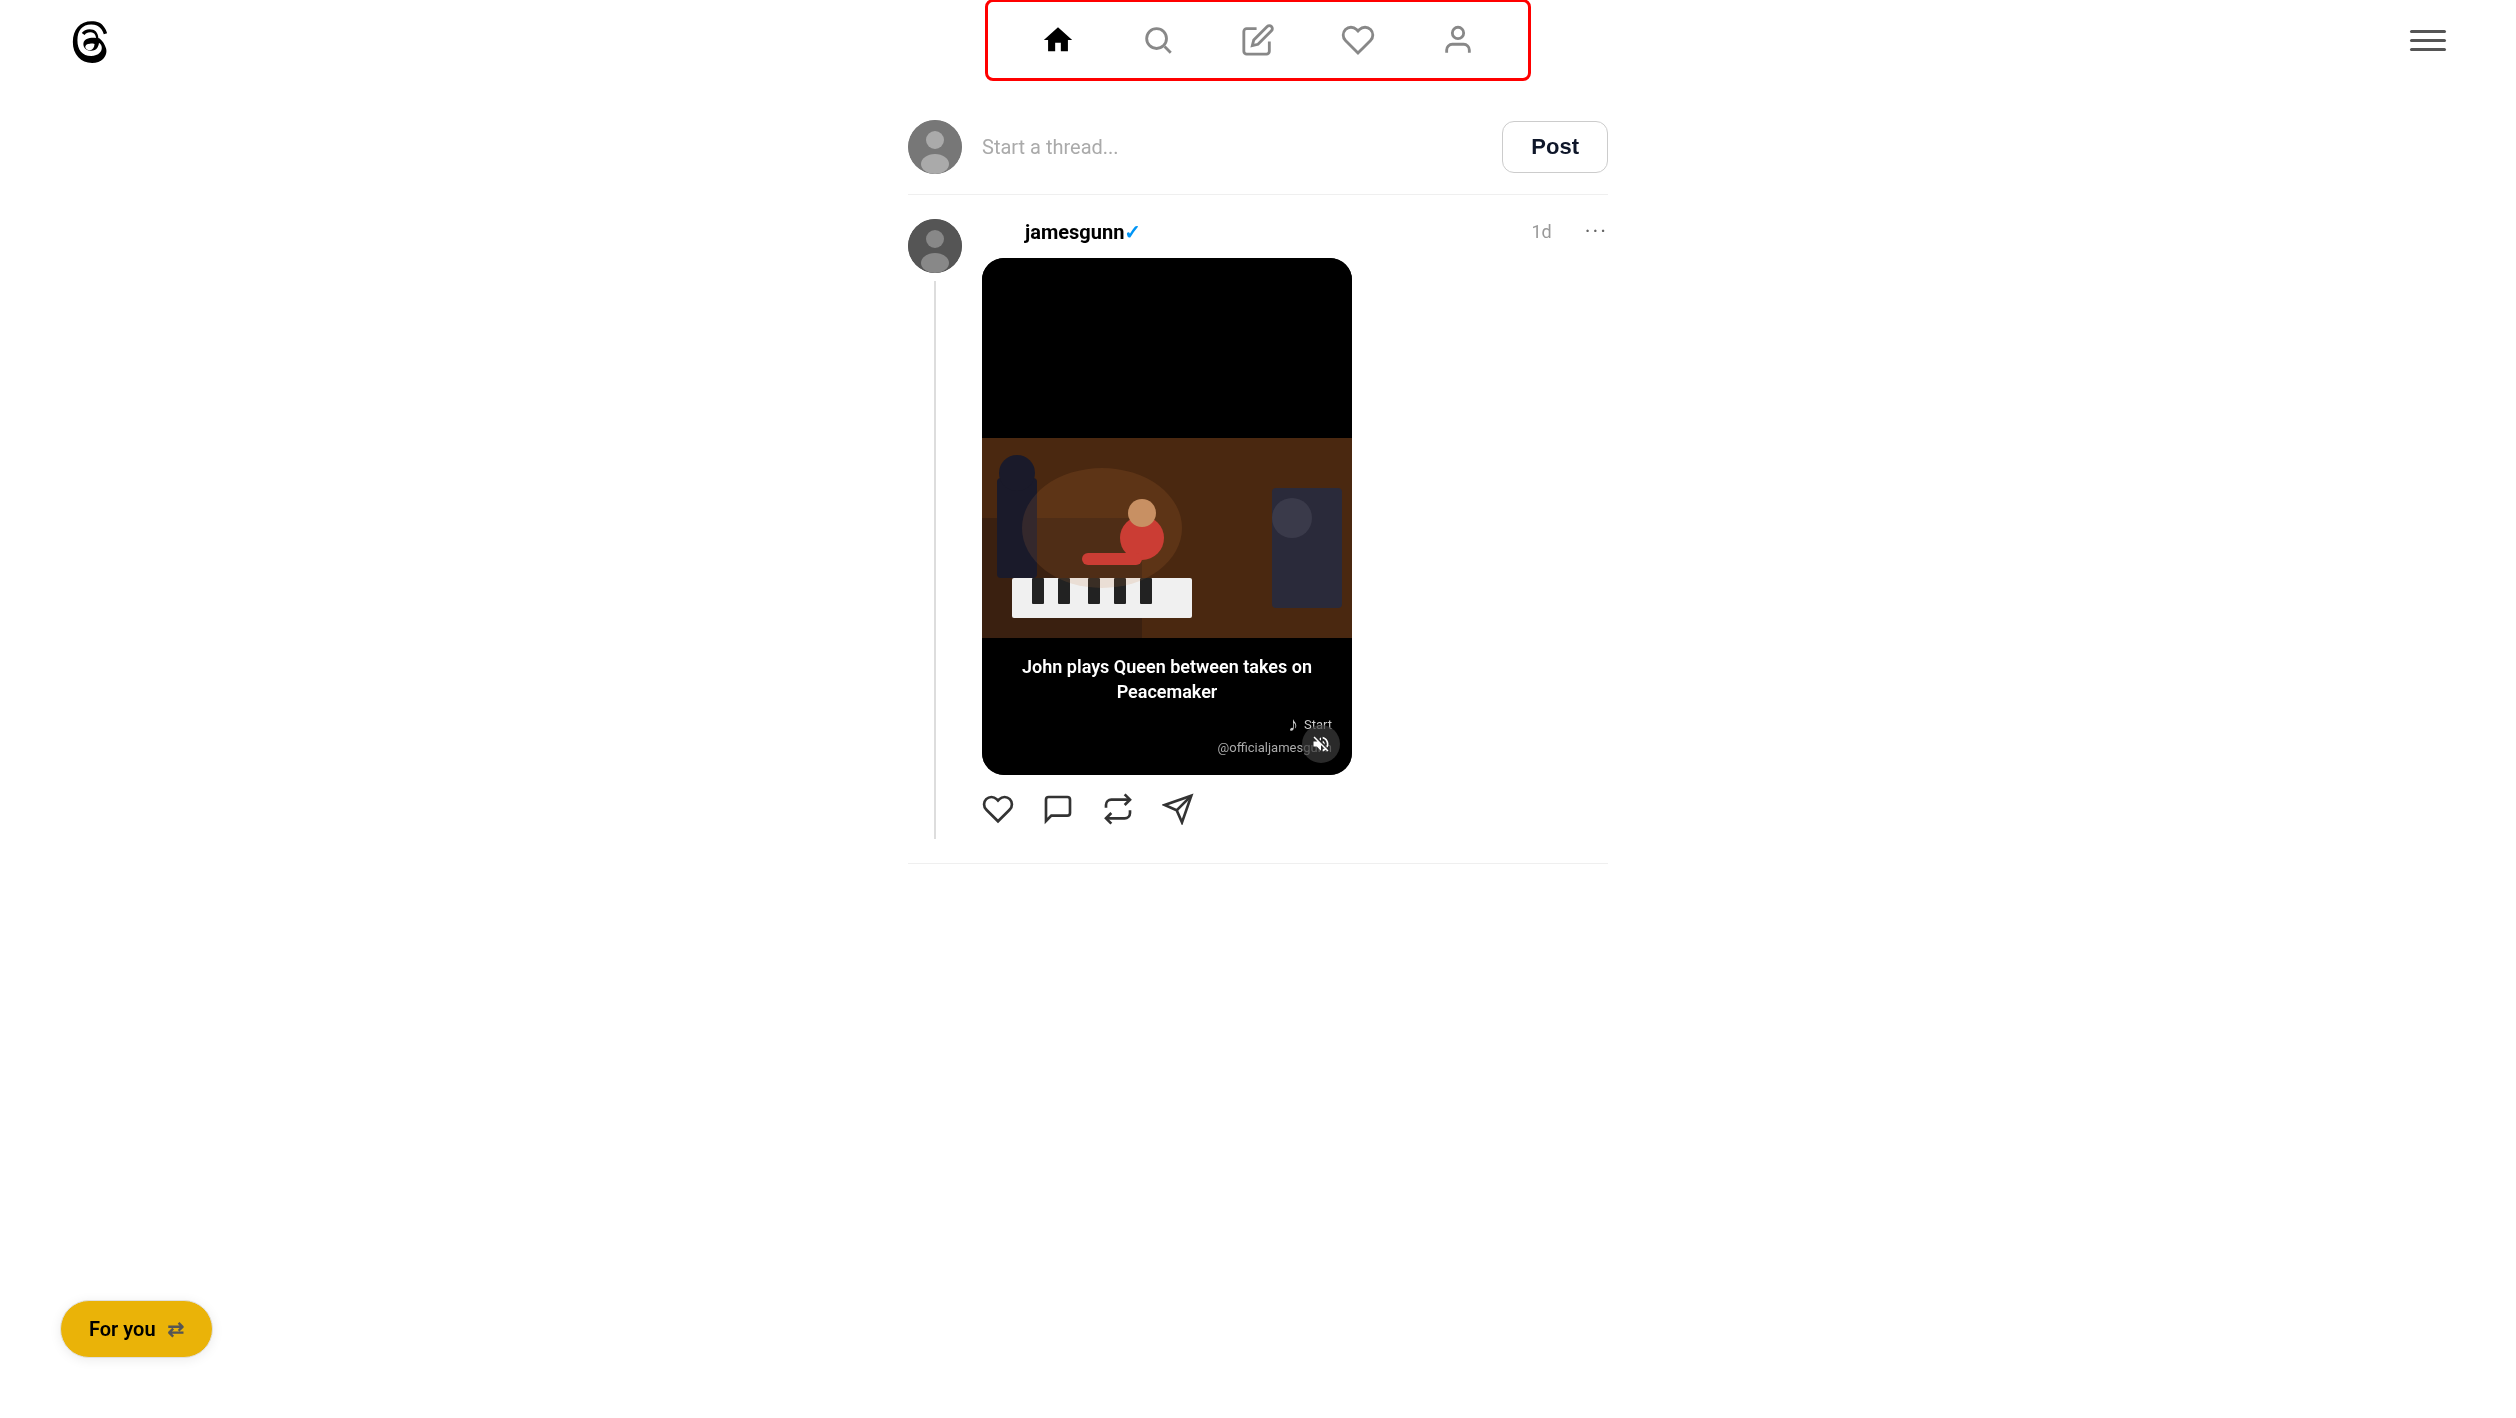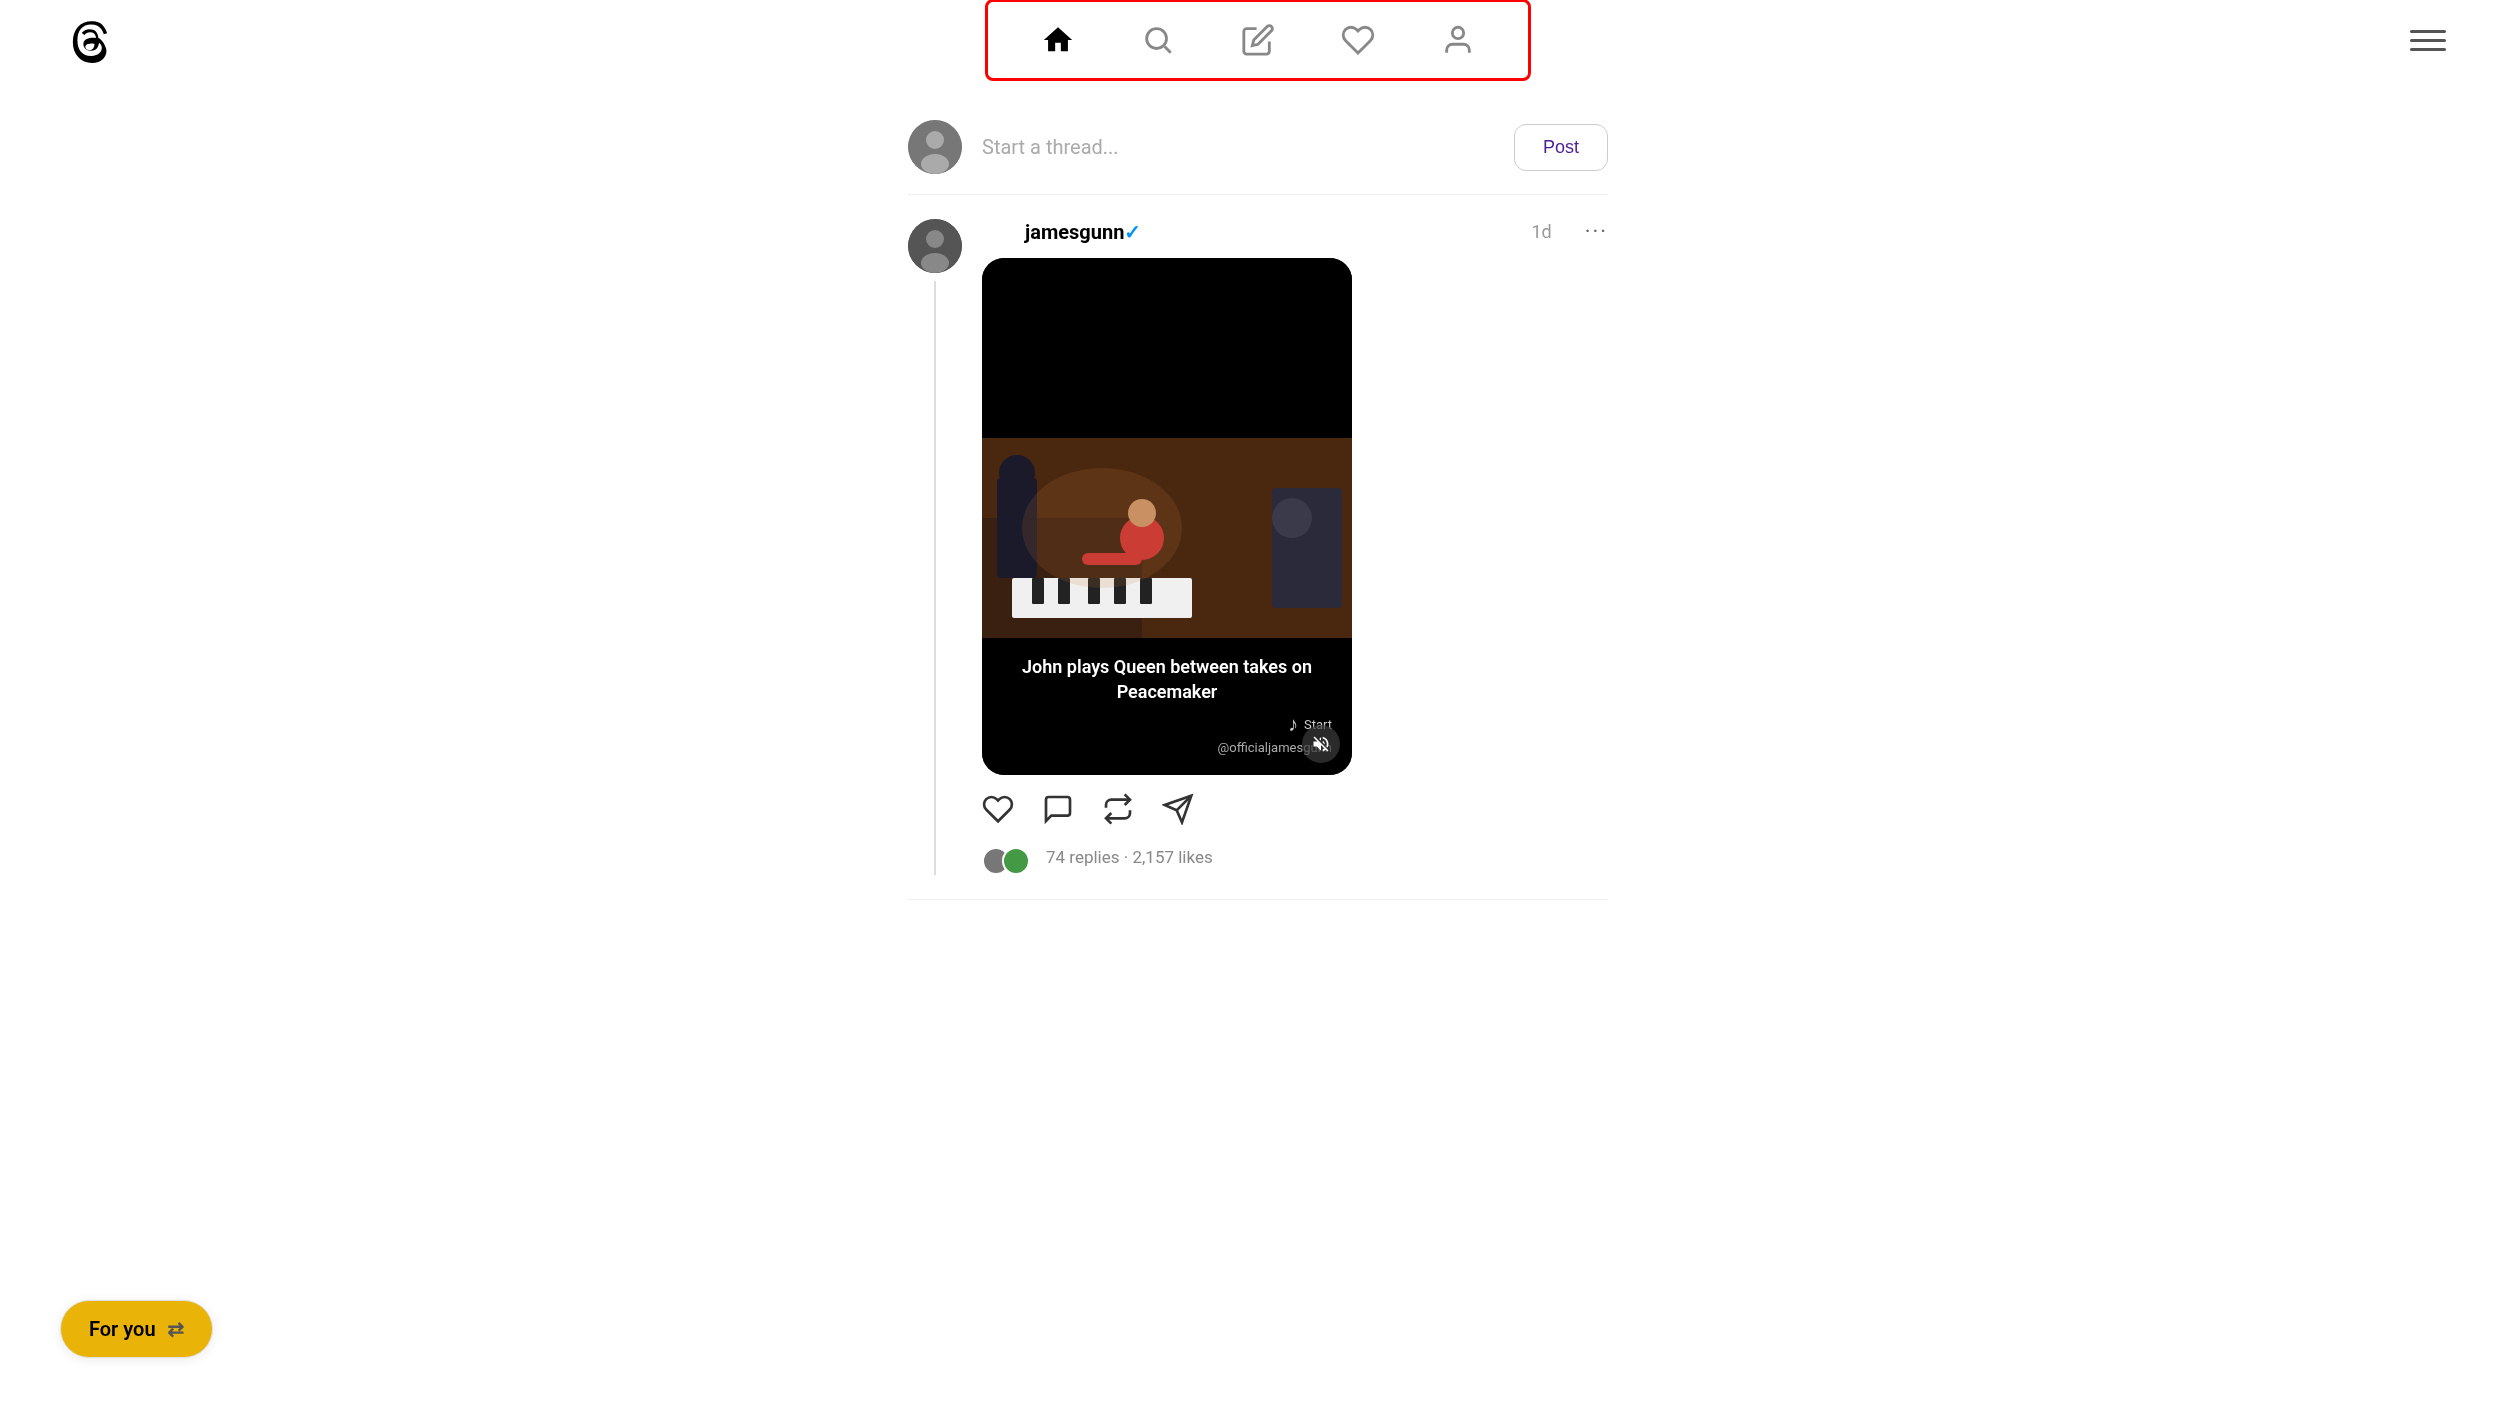--- a/index.html
+++ b/index.html
@@ -132,24 +132,24 @@
       color: #aaa;
       cursor: text;
       line-height: 1.4;
     }
 
     .post-btn {
       border: 1.5px solid #ccc;
       background: #fff;
       border-radius: 12px;
       padding: 12px 28px;
-      font-size: 18px;
-      font-weight: 400;
-      cursor: pointer;
-      color: #4c1d95;
+      font-size: 22px;
+      font-weight: 700;
+      cursor: pointer;
+      color: #0f172a;
     }
 
     
     .post {
       display: flex;
       gap: 20px;
       padding: 24px 0;
       border-bottom: 1px solid #efefef;
     }
 
@@ -530,32 +530,20 @@
             </svg>
           </div>
           <div class="action-btn">
             <svg viewBox="0 0 24 24" fill="none" stroke="#333" stroke-width="2" xmlns="http://www.w3.org/2000/svg">
               <line x1="22" y1="2" x2="11" y2="13"></line>
               <polygon points="22 2 15 22 11 13 2 9 22 2"></polygon>
             </svg>
           </div>
         </div>
 
-        <div class="post-bottom-row">
-
-          <div class="replier-avatars">
-            <div class="replier-avatar" style="background: #777;"></div>
-            <div class="replier-avatar" style="background: #449944;"></div>
-          </div>
-          <div class="post-stats">
-            <span>74 replies</span>
-            <span>·</span>
-            <span>2,157 likes</span>
-          </div>
-        </div>
       </div>
     </div>
 
   </div>
 </main>
 
 <div class="for-you-pill">
   <span>For you</span>
   <span style="font-size:20px; color:#555;">⇄</span>
 </div>

